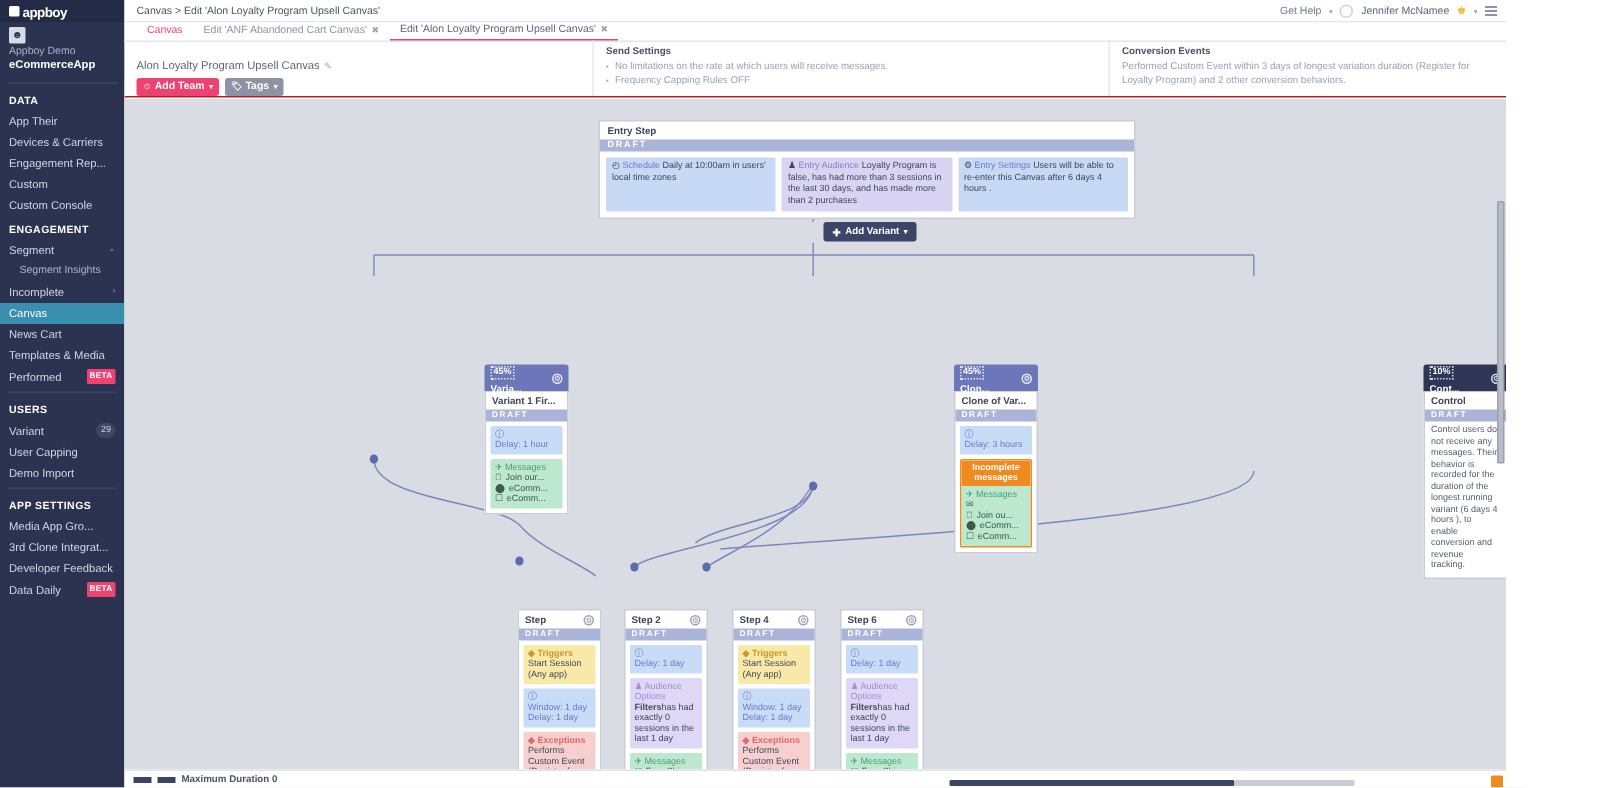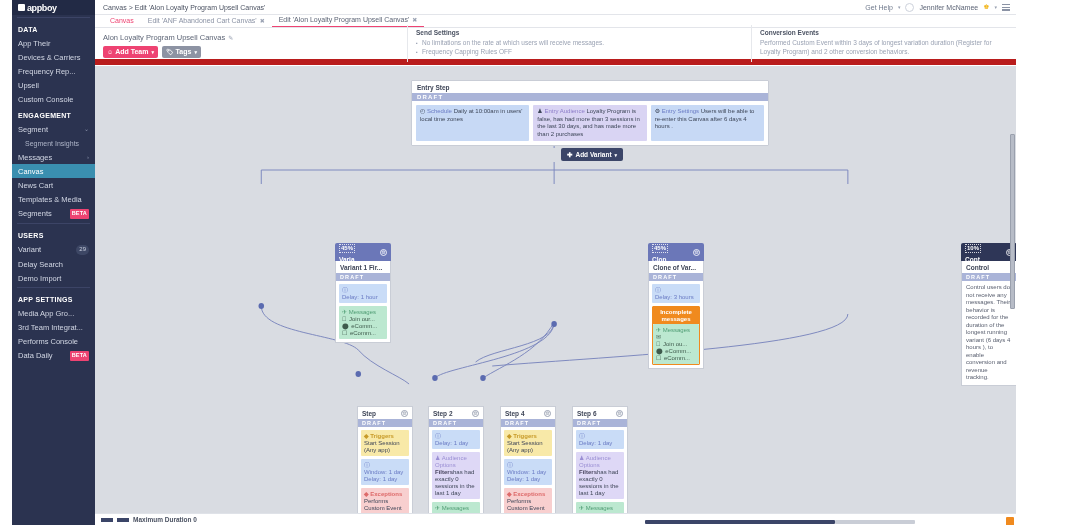--- a/index.html
+++ b/index.html
@@ -2,21 +2,21 @@
 <html><head>
 <meta charset="utf-8">
 <style>
   * { box-sizing: border-box; margin: 0; padding: 0; }
   html, body {
     width: 1080px; height: 525px;
     overflow: hidden;
     font-family: "Liberation Sans", sans-serif;
     background: #fff;
   }
-  .app { position: relative; width: 1004px; height: 525px; display: flex; margin-left: 12px; }
+  .app { position: relative; width: 1004px; height: 525px; display: flex; }
 
   
   .sidebar {
     width: 83px; height: 525px;
     background: #2b3350;
     color: #c3c9da;
     font-size: 7.5px;
     flex: 0 0 83px;
     overflow: hidden;
     position: relative;
@@ -103,22 +103,22 @@
     font-size: 7px; color: #8b93a5;
     padding: 0 7px 3px 7px;
     cursor: pointer; white-space: nowrap;
     display: flex; align-items: center; gap: 3px;
   }
   .tab.link { color: #ee4372; }
   .tab.active { color: #5d6576; border-bottom: 1.5px solid #ee4372; }
   .tab .x { font-size: 6px; color: #9aa2b3; }
 
   .titlerow {
-    display: flex; align-items: center;
-    border-bottom: 6px solid #b91c1c;
+    display: flex; align-items: flex-end;
+    border-bottom: 1px solid #b91c1c;
     height: 37px;
   }
   .title-left { padding: 4px 0 0 8px; width: 312px; }
   .canvas-title { font-size: 7.5px; color: #5d6576; display: flex; align-items: center; gap: 3px; }
   .pencil { font-size: 6px; color: #9aa2b3; }
   .btnrow { display: flex; gap: 4px; margin-top: 4px; }
   .btn {
     font-size: 7px; color: #fff; background: #ee4372;
     border-radius: 2px; padding: 2px 4px;
     display: flex; align-items: center; gap: 2px; cursor: pointer;
@@ -295,85 +295,90 @@
 </head>
 <body>
 
 <div class="app">
 
   <nav class="sidebar">
     <div class="sb-logo">
       <span class="mark"></span>
       <span class="wordmark">appboy</span>
     </div>
+    <div class="sb-account">
+      <div class="sb-avatar">☻</div>
+      <div class="sb-acct-name">Appboy Demo</div>
+      <div class="sb-acct-app">eCommerceApp</div>
+    </div>
     <div class="sb-sep"></div>
     <div id="sb-groups">
         <div class="sb-group">DATA</div>
         <div class="sb-item">
           <span>App Their</span>
         </div>
         <div class="sb-item">
           <span>Devices &amp; Carriers</span>
         </div>
         <div class="sb-item">
-          <span>Frequency Rep...</span>
-        </div>
-        <div class="sb-item">
-          <span>Upsell</span>
+          <span>Engagement Rep...</span>
+        </div>
+        <div class="sb-item">
+          <span>Custom</span>
         </div>
         <div class="sb-item">
           <span>Custom Console</span>
         </div>
         <div class="sb-group">ENGAGEMENT</div>
         <div class="sb-item">
           <span>Segment</span>
           <span class="sb-chev">⌄</span>
         </div>
         <div class="sb-item sub">
           <span>Segment Insights</span>
         </div>
         <div class="sb-item">
-          <span>Messages</span>
+          <span>Incomplete</span>
           <span class="sb-chev">›</span>
         </div>
         <div class="sb-item active">
           <span>Canvas</span>
         </div>
         <div class="sb-item">
           <span>News Cart</span>
         </div>
         <div class="sb-item">
           <span>Templates &amp; Media</span>
         </div>
         <div class="sb-item">
-          <span>Segments</span>
+          <span>Performed</span>
           <span class="sb-badge">BETA</span>
         </div>
         <div class="sb-sep"></div>
         <div class="sb-group">USERS</div>
         <div class="sb-item">
           <span>Variant</span>
           <span class="sb-count">29</span>
         </div>
         <div class="sb-item">
-          <span>Delay Search</span>
+          <span>User Capping</span>
         </div>
         <div class="sb-item">
           <span>Demo Import</span>
         </div>
         <div class="sb-sep"></div>
         <div class="sb-group">APP SETTINGS</div>
         <div class="sb-item">
           <span>Media App Gro...</span>
         </div>
         <div class="sb-item">
-          <span>3rd Team Integrat...</span>
-        </div>
-        <div class="sb-item">
-          <span>Performs Console</span>
+          <span>3rd Clone Integrat...</span>
+        </div>
+        <div class="sb-item">
+          <span>Developer Feedback</span>
         </div>
         <div class="sb-item">
           <span>Data Daily</span>
           <span class="sb-badge">BETA</span>
         </div>
       </div>
   </nav>
 
   <div class="main">
 

